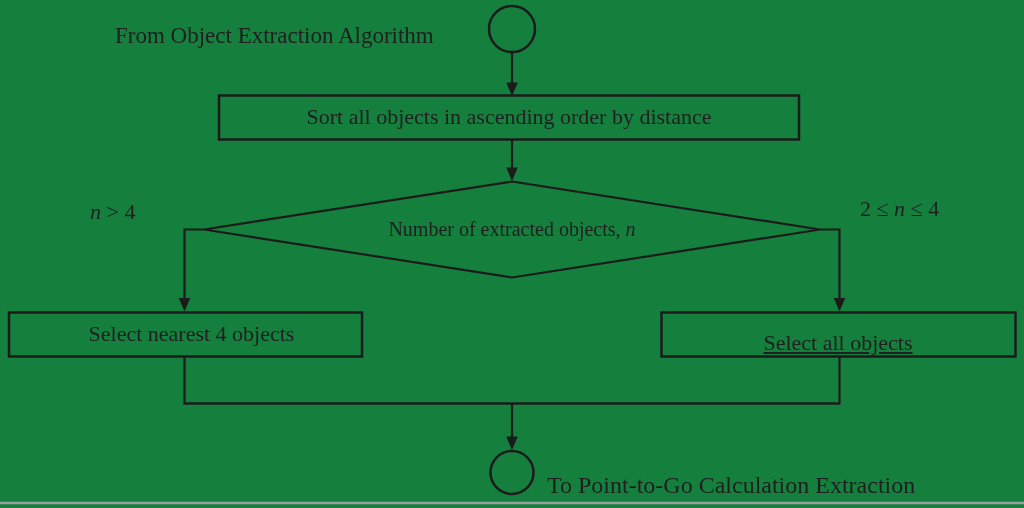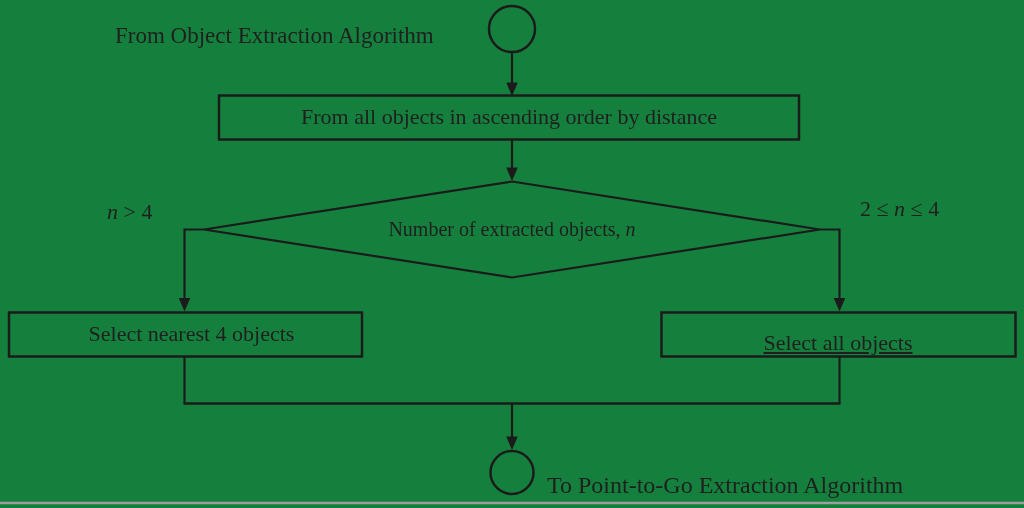--- a/index.html
+++ b/index.html
@@ -38,21 +38,21 @@
   .cond-label {
     font-size: 22px;
   }
   .var {
     font-style: italic;
   }
   
   #start-label     { left: 115px; top: 23px; }
   #sort-label      { left: 219px; top: 95px;  width: 580px; height: 44px; }
   #decision-label  { left: 204px; top: 206px; width: 616px; height: 46px; font-size: 20px; }
-  #left-cond       { left: 107px; top: 199px; text-align: center; }
+  #left-cond       { left: 90px; top: 199px; text-align: center; }
   #right-cond      { left: 860px; top: 196px; text-align: center; }
   #nearest-label   { left: 15px;   top: 312px; width: 353px; height: 44px; }
   #all-label       { left: 661px; top: 321px; width: 354px; height: 44px; text-decoration: underline; }
   #end-label       { left: 547px; top: 472px; font-size: 24px; }
 </style>
 </head>
 <body>
 
 <div id="canvas">
 
@@ -95,21 +95,21 @@
       <polygon points="839.5,311.5 833.7,298 845.3,298"></polygon>
       <polygon points="512,450 506.2,436.5 517.8,436.5"></polygon>
     </g>
   </svg>
 
   <div id="start-label" class="txt free-label">
     <span>From Object Extraction Algorithm</span>
   </div>
 
   <div id="sort-label" class="txt node-label">
-    <span>From all objects in ascending order by distance</span>
+    <span>Sort all objects in ascending order by distance</span>
   </div>
 
   <div id="decision-label" class="txt node-label">
     <span><span>Number of extracted objects, </span><span class="var">n</span></span>
   </div>
 
   <div id="left-cond" class="txt cond-label">
     <span class="var">n</span><span> &gt; 4</span>
   </div>
   <div id="right-cond" class="txt cond-label">
@@ -117,16 +117,16 @@
   </div>
 
   <div id="nearest-label" class="txt node-label">
     <span>Select nearest 4 objects</span>
   </div>
   <div id="all-label" class="txt node-label">
     <span>Select all objects</span>
   </div>
 
   <div id="end-label" class="txt free-label">
-    <span>To Point-to-Go Extraction Algorithm</span>
+    <span>To Point-to-Go Calculation Extraction</span>
   </div>
 
 </div>
 
 </body></html>

